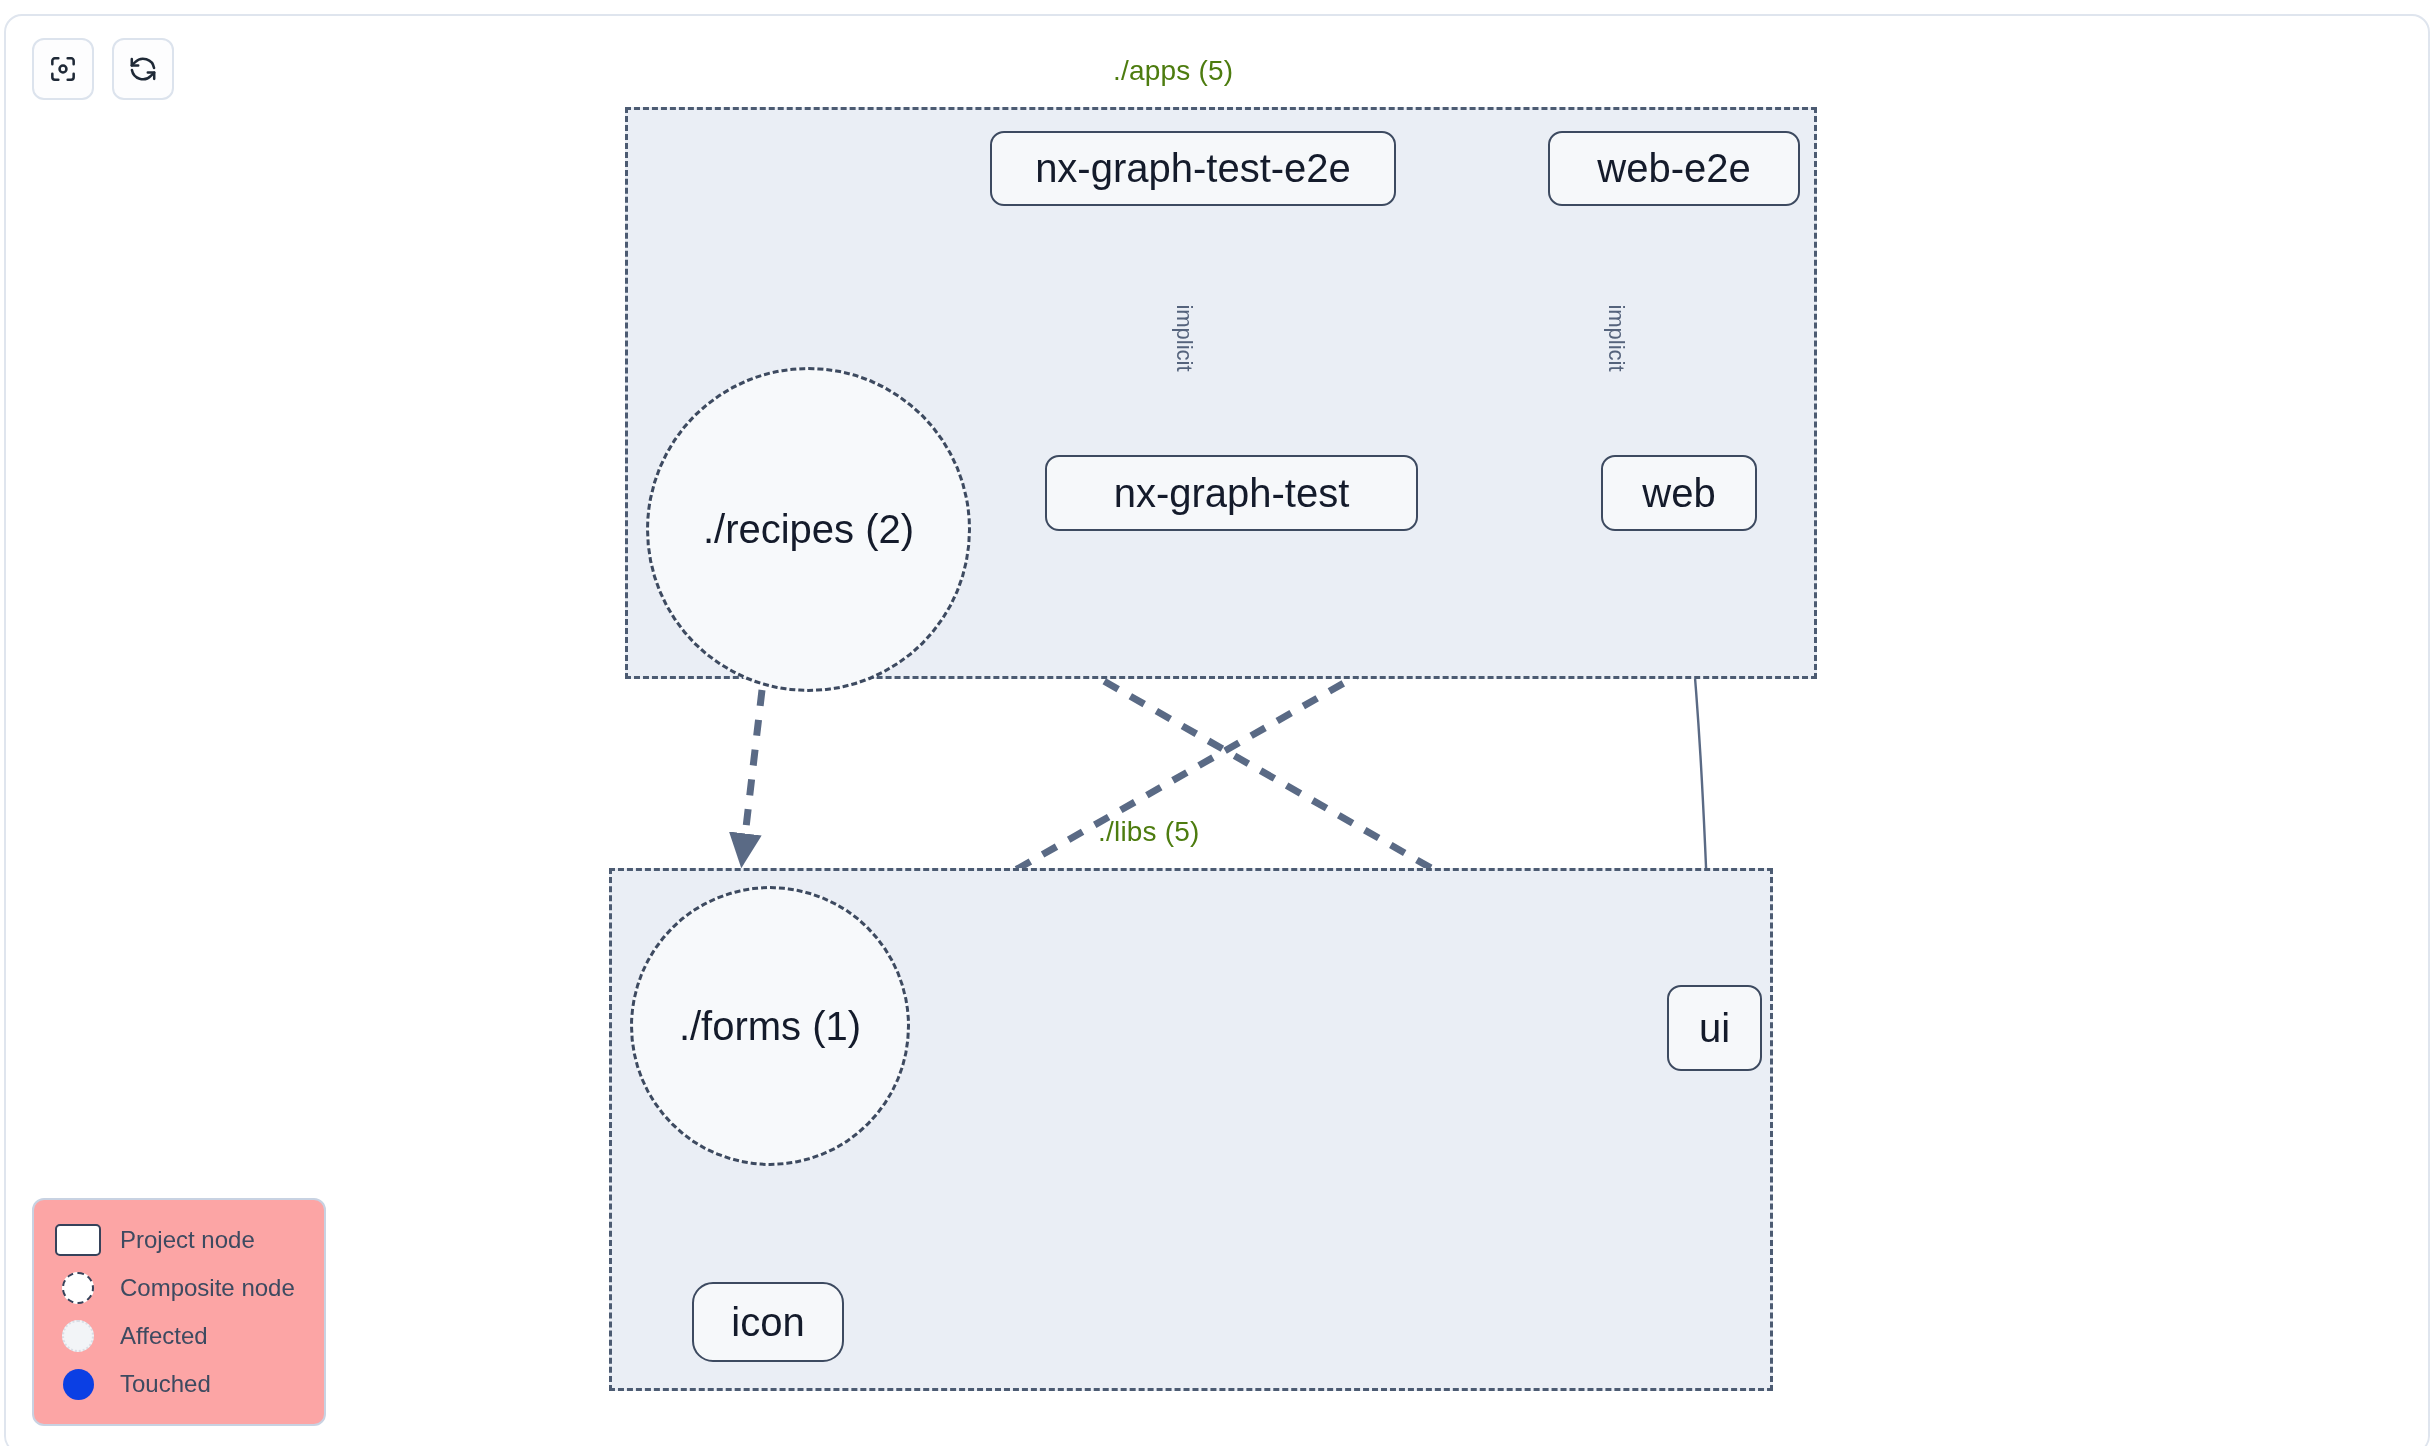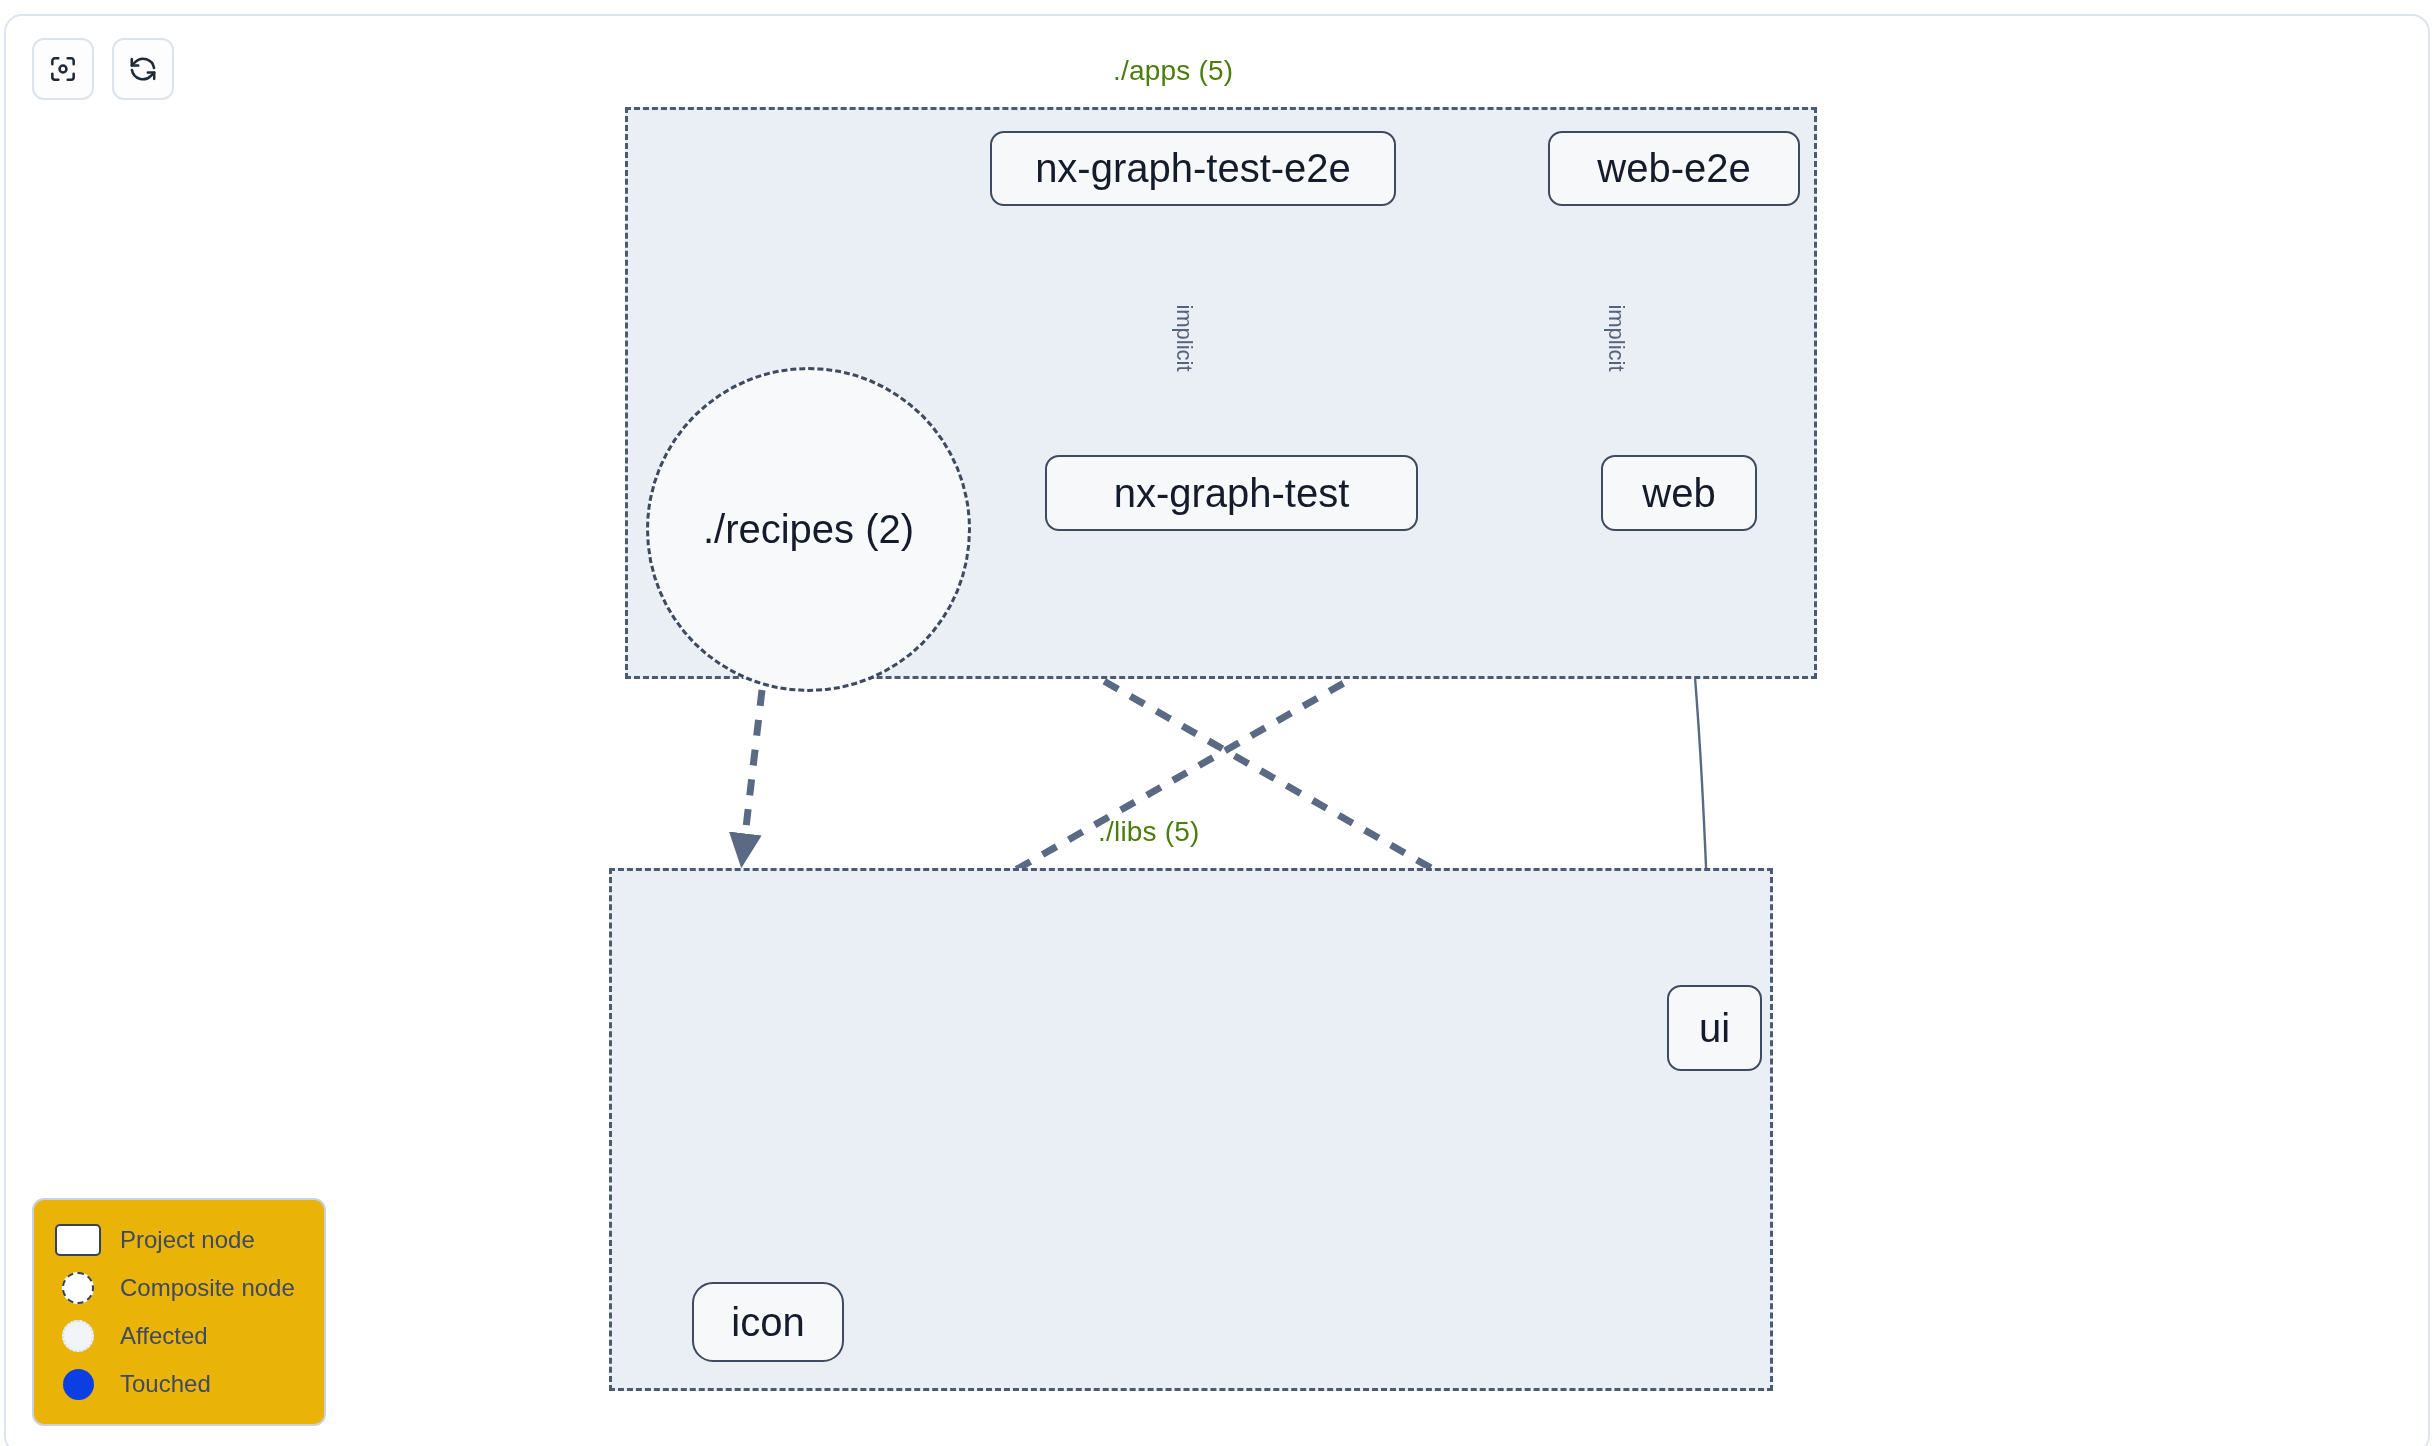--- a/index.html
+++ b/index.html
@@ -131,21 +131,21 @@
   }
 
   
   .legend {
     position: absolute;
     left: 32px;
     top: 1198px;
     width: 294px;
     border: 2px solid #c8d2e2;
     border-radius: 12px;
-    background: #eab308;
+    background: #fca5a5;
     padding: 16px 18px 16px 20px;
     box-sizing: border-box;
     z-index: 60;
   }
   .legend-row {
     display: flex;
     align-items: center;
     height: 48px;
     gap: 18px;
   }
@@ -261,20 +261,21 @@
   <div class="node-rect" style="left:990px; top:131px; width:406px; height:75px;">nx-graph-test-e2e</div>
 
   <div class="node-rect" style="left:1548px; top:131px; width:252px; height:75px;">web-e2e</div>
 
   <div class="node-circle" style="left:646px; top:367px; width:325px; height:325px;">./recipes (2)</div>
 
   <div class="node-rect" style="left:1045px; top:455px; width:373px; height:76px;">nx-graph-test</div>
 
   <div class="node-rect" style="left:1601px; top:455px; width:156px; height:76px;">web</div>
 
+  <div class="node-circle" style="left:630px; top:886px; width:280px; height:280px;">./forms (1)</div>
 
   <div class="node-rect" style="left:1667px; top:985px; width:95px; height:86px;">ui</div>
 
   <div class="node-rect" style="left:692px; top:1282px; width:152px; height:80px;border-radius:21px;">icon</div>
 
   <div class="legend">
     <div class="legend-row">
       <span class="legend-swatch">
         <span class="sw-rect"></span>
       </span>

